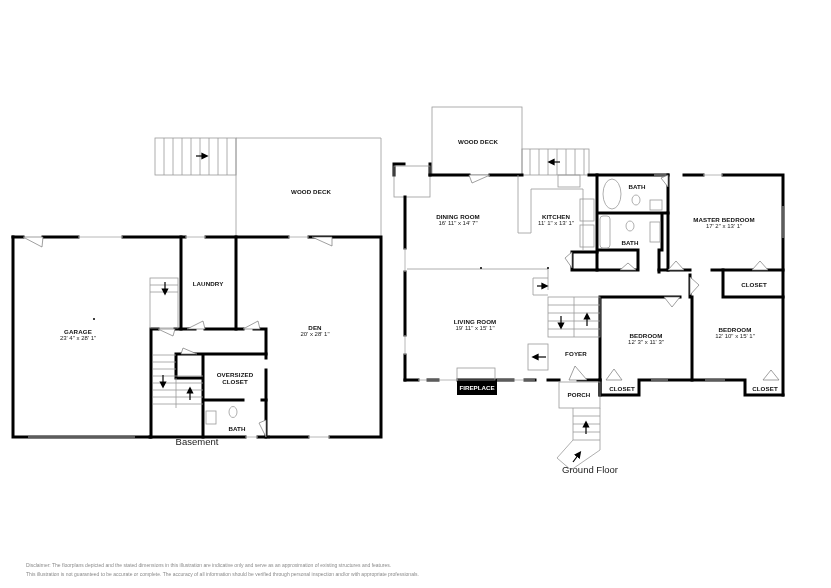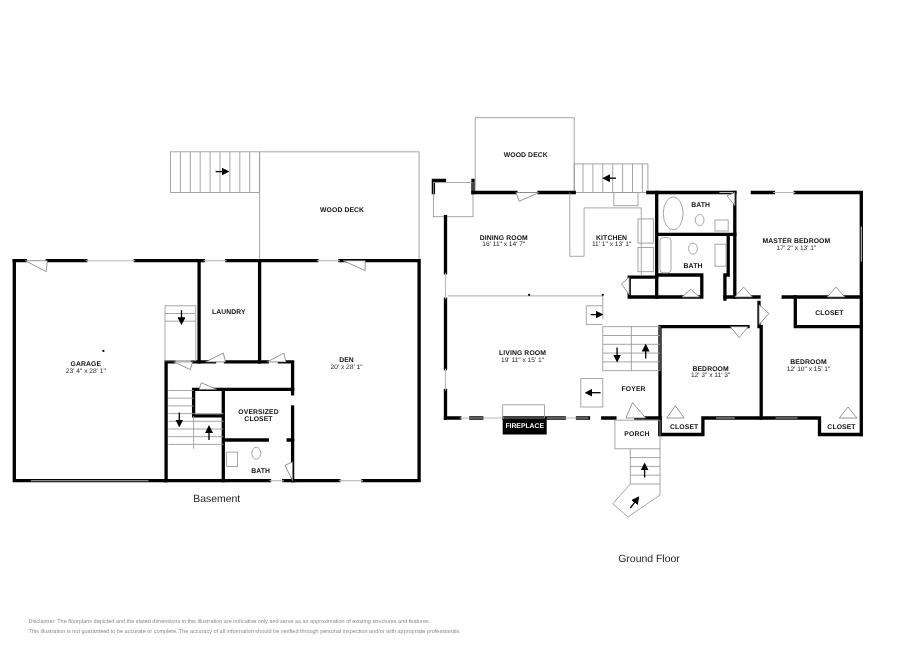--- a/index.html
+++ b/index.html
@@ -195,21 +195,21 @@
 
 <div class="lbl" style="left:311px; top:188px;">WOOD DECK</div>
 <div class="lbl" style="left:208px; top:280px;">LAUNDRY</div>
 <div class="lbl" style="left:78px; top:328px;">GARAGE</div>
 <div class="dim" style="left:78px; top:335px;">23' 4" x 28' 1"</div>
 <div class="lbl" style="left:315px; top:324px;">DEN</div>
 <div class="dim" style="left:315px; top:331px;">20' x 28' 1"</div>
 <div class="lbl" style="left:235px; top:371px;">OVERSIZED</div>
 <div class="lbl" style="left:235px; top:378px;">CLOSET</div>
 <div class="lbl" style="left:237px; top:425px;">BATH</div>
-<div class="floor-title" style="left:197px; top:448px;">Basement</div>
+<div class="floor-title" style="left:197px; top:436px;">Basement</div>
 
 <div class="lbl" style="left:478px; top:138px;">WOOD DECK</div>
 <div class="lbl" style="left:458px; top:213px;">DINING ROOM</div>
 <div class="dim" style="left:458px; top:220px;">16' 11" x 14' 7"</div>
 <div class="lbl" style="left:556px; top:213px;">KITCHEN</div>
 <div class="dim" style="left:556px; top:220px;">11' 1" x 13' 1"</div>
 <div class="lbl" style="left:637px; top:183px;">BATH</div>
 <div class="lbl" style="left:630px; top:239px;">BATH</div>
 <div class="lbl" style="left:724px; top:216px;">MASTER BEDROOM</div>
 <div class="dim" style="left:724px; top:223px;">17' 2" x 13' 1"</div>
@@ -218,16 +218,16 @@
 <div class="dim" style="left:475px; top:325px;">19' 11" x 15' 1"</div>
 <div class="fireplace" style="left:457px; top:381px; width:40px; height:14px;">FIREPLACE</div>
 <div class="lbl" style="left:576px; top:350px;">FOYER</div>
 <div class="lbl" style="left:579px; top:391px;">PORCH</div>
 <div class="lbl" style="left:646px; top:332px;">BEDROOM</div>
 <div class="dim" style="left:646px; top:339px;">12' 3" x 11' 3"</div>
 <div class="lbl" style="left:622px; top:385px;">CLOSET</div>
 <div class="lbl" style="left:735px; top:326px;">BEDROOM</div>
 <div class="dim" style="left:735px; top:333px;">12' 10" x 15' 1"</div>
 <div class="lbl" style="left:765px; top:385px;">CLOSET</div>
-<div class="floor-title" style="left:590px; top:503px;">Ground Floor</div>
+<div class="floor-title" style="left:590px; top:464px;">Ground Floor</div>
 
 <div class="disclaimer" style="top:562px;">Disclaimer: The floorplans depicted and the stated dimensions in this illustration are indicative only and serve as an approximation of existing structures and features.</div>
 <div class="disclaimer" style="top:571px;">This illustration is not guaranteed to be accurate or complete. The accuracy of all information should be verified through personal inspection and/or with appropriate professionals.</div>
 
 </body></html>

